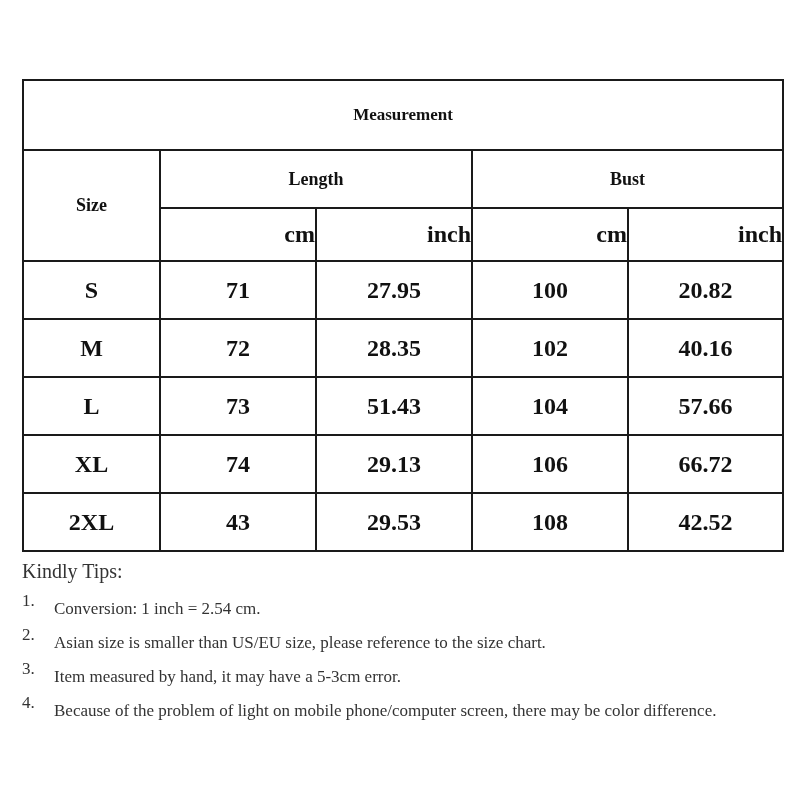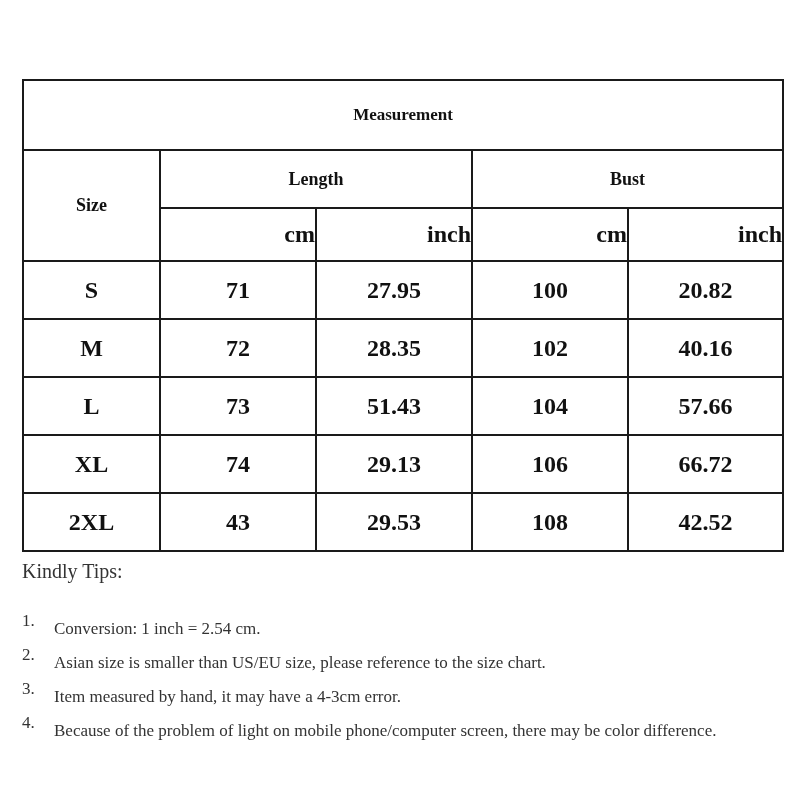--- a/index.html
+++ b/index.html
@@ -4,21 +4,21 @@
 <style>
   html, body { margin: 0; padding: 0; background: #ffffff; }
   body { width: 800px; height: 800px; position: relative; overflow: hidden; font-family: "Liberation Serif", serif; color: #111; }
   .tbl { position: absolute; left: 22px; top: 79px; width: 760px; border-collapse: collapse; table-layout: fixed; }
   .tbl td { border: 2px solid #1a1a1a; text-align: center; vertical-align: middle; font-weight: bold; font-size: 24px; padding: 0; color: #111; }
   .tbl td.title { height: 68px; font-size: 17px; }
   .tbl tr.h1 td { height: 56px; font-size: 18px; }
   .tbl tr.h2 td { height: 51px; text-align: right; }
   .tbl tr.data td { height: 56px; }
   .tips { position: absolute; left: 22px; top: 560px; width: 770px; color: #333; font-family: "Liberation Serif", serif; }
-  .tips-title { font-size: 20px; margin: 0 0 25px 0; }
+  .tips-title { font-size: 20px; margin: 0 0 5px 0; }
   .tips ol { margin: 0; padding: 0; list-style: none; }
   .tips li { display: flex; font-size: 17px; line-height: 26px; }
   .tips li .num { width: 32px; flex: none; }
   .tips li .txt { flex: 1; margin-top: 8px; }
 </style>
 </head>
 <body>
 
 <table class="tbl">
   <colgroup>
@@ -87,20 +87,20 @@
     <li>
         <span class="num">1.</span>
         <span class="txt">Conversion: 1 inch = 2.54 cm.</span>
       </li>
     <li>
         <span class="num">2.</span>
         <span class="txt">Asian size is smaller than US/EU size, please reference to the size chart.</span>
       </li>
     <li>
         <span class="num">3.</span>
-        <span class="txt">Item measured by hand, it may have a 4-3cm error.</span>
+        <span class="txt">Item measured by hand, it may have a 5-3cm error.</span>
       </li>
     <li>
         <span class="num">4.</span>
         <span class="txt">Because of the problem of light on mobile phone/computer screen, there may be color difference.</span>
       </li>
   </ol>
 </div>
 
 </body></html>

